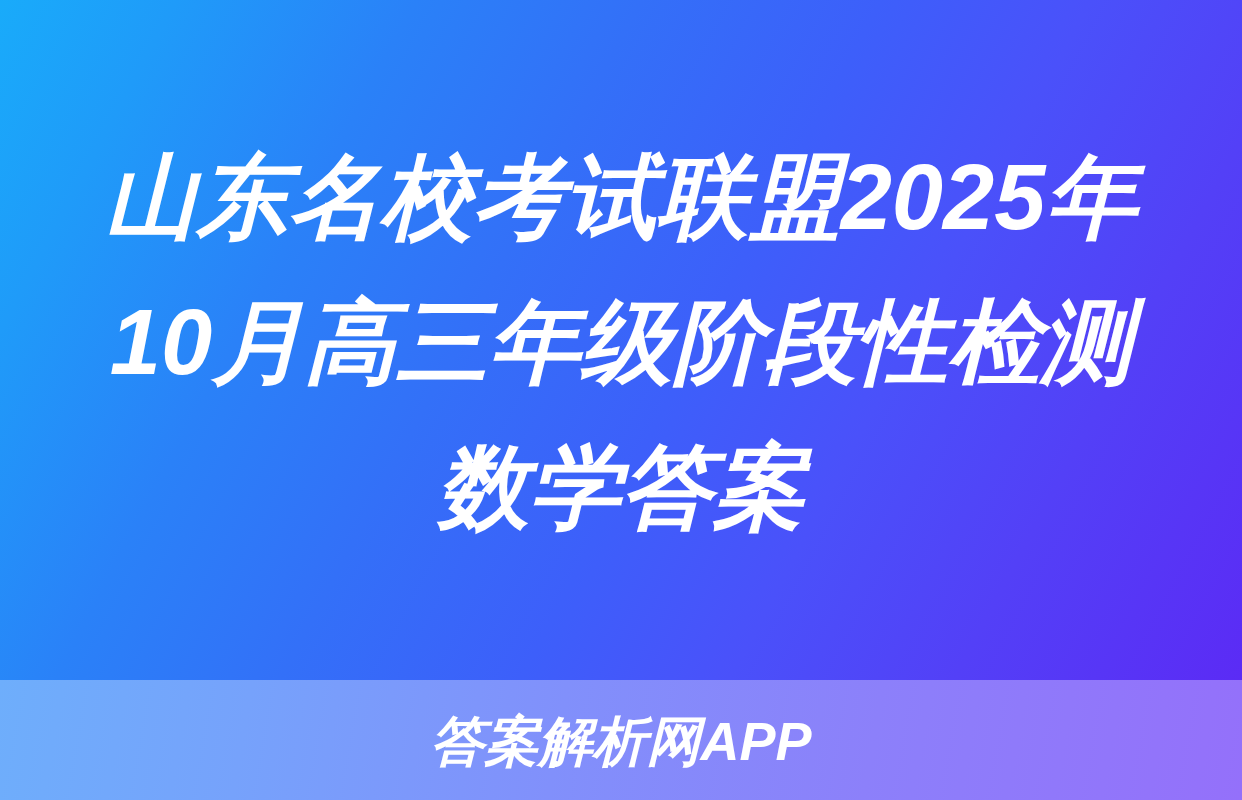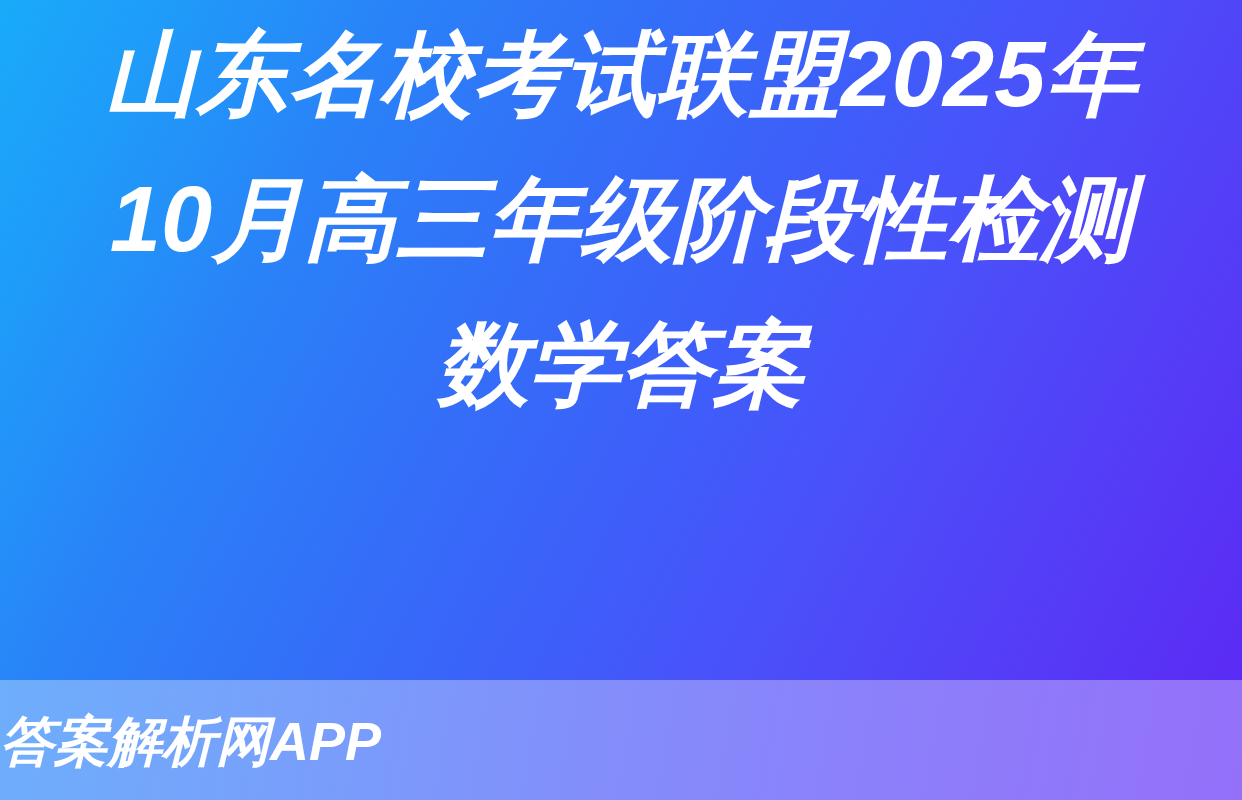--- a/index.html
+++ b/index.html
@@ -31,20 +31,21 @@
         118deg,
         #19abfa 0%,
         #1f9bf9 11%,
         #2a81f8 26%,
         #3370f8 40%,
         #3d5ffa 55%,
         #4a51fa 68%,
         #5340f7 82%,
         #5b2bf5 100%);
     display: flex;
+    align-items: center;
     justify-content: center;
     overflow: hidden;
   }
 
   #hero-title {
     width: 1040px;
     text-align: center;
     color: #ffffff;
     font-size: 92px;
     font-weight: 700;
@@ -64,21 +65,21 @@
     width: 100%;
     background: linear-gradient(
         100deg,
         #6eaefb 0%,
         #76a2fb 20%,
         #8190fb 45%,
         #8c80fa 70%,
         #9470fa 100%);
     display: flex;
     align-items: center;
-    justify-content: flex-start;
+    justify-content: center;
   }
 
   #footer-text {
     color: #ffffff;
     font-size: 54px;
     font-weight: 700;
     font-style: italic;
     line-height: 1;
     letter-spacing: 0px;
     transform: translateY(1px);

